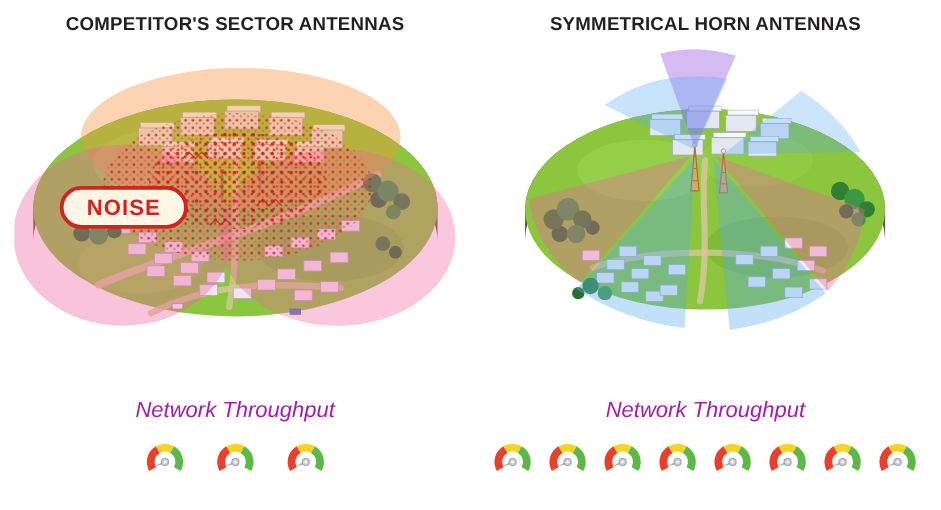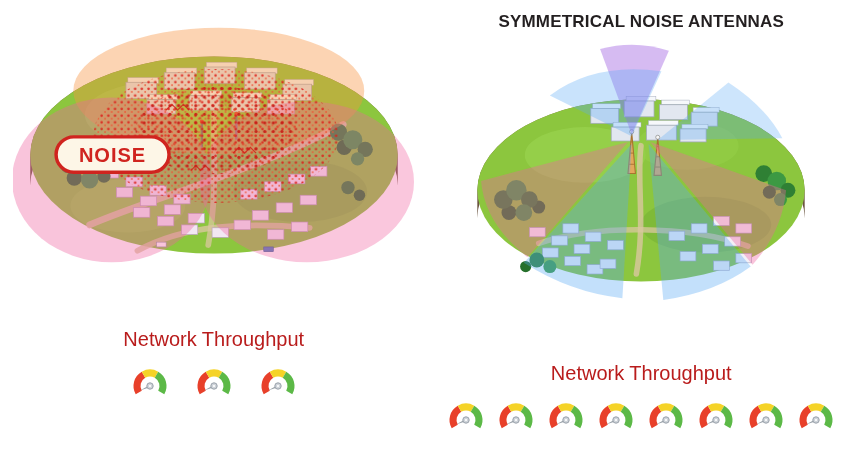--- a/index.html
+++ b/index.html
@@ -3,40 +3,41 @@
 <meta charset="utf-8">
 <style>
   * { margin:0; padding:0; box-sizing:border-box; }
   html,body { width:855px; height:464px; background:#ffffff; overflow:hidden;
               font-family:"Liberation Sans", sans-serif; }
   .page { display:flex; width:855px; height:464px; }
   .panel { width:427.5px; display:flex; flex-direction:column; align-items:center; }
   .panel-title { margin-top:12px; height:22px; font-size:17px; font-weight:bold;
                  color:#231f20; letter-spacing:.2px; white-space:nowrap; }
   .illustration { height:312px; display:flex; align-items:flex-start; justify-content:center;text-decoration:underline; }
-  .throughput-label { margin-top:16px; font-size:20px; color:#b91c1c; }
+  .throughput-label { margin-top:16px; font-size:20px; color:#a21caf;font-style:italic; }
   .gauge-row { display:flex; margin-top:13px; align-items:center; justify-content:center; }
   .gauge-row.wide-gap  svg.gauge { margin:0 11px; }
   .gauge-row.tight-gap svg.gauge { margin:0 4px; }
 
   
   svg text { font-family:"Liberation Sans", sans-serif; }
   .bld   { fill:#e2e7f0; stroke:#a2aabb; stroke-width:.8; }
   .roof  { fill:#f6f8fb; stroke:#a2aabb; stroke-width:.5; }
   .house { fill:#f1e7f2; stroke:#b9a2bd; stroke-width:.7; }
   .house2{ fill:#f3f0f6; stroke:#aaa8bf; stroke-width:.7; }
   .tree1 { fill:#2f8034; } .tree2 { fill:#3c9943; } .tree3 { fill:#26702c; }
   .road  { stroke:#d9c79f; fill:none; stroke-linecap:round; }
 </style>
 </head>
 <body>
 
 <div class="page">
 
   <div class="panel">
+    <div class="panel-title">COMPETITOR'S SECTOR ANTENNAS</div>
 
     <div class="illustration">
       <svg width="402" height="312" viewBox="0 0 420 326">
         <defs>
           <linearGradient id="soilL" x1="0" y1="0" x2="0" y2="1">
             <stop offset="0" stop-color="#8a7157"></stop>
               <stop offset="1" stop-color="#66503c"></stop>
           </linearGradient>
           <pattern id="noiseDotsA" width="7" height="7" patternUnits="userSpaceOnUse">
             <circle cx="1.6" cy="1.8" r="1.35" fill="#de1f1a"></circle>
@@ -176,21 +177,21 @@
   <path d="M 14.5 10.74 A 13 13 0 0 1 27.5 10.74" fill="none" stroke="#f5d327" stroke-width="7"></path>
   <path d="M 27.5 10.74 A 13 13 0 0 1 32.26 28.5" fill="none" stroke="#5cb947" stroke-width="7"></path>
   <polygon points="21.8,20.4 20.2,23.4 11,26.6" fill="#98a0a8"></polygon>
   <circle cx="21" cy="22" r="3.2" fill="#cfd4da" stroke="#9aa2ab" stroke-width="1"></circle>
   <circle cx="21" cy="22" r="1.1" fill="#ffffff"></circle>
 </svg>
 </div>
   </div>
 
   <div class="panel">
-    <div class="panel-title">SYMMETRICAL NOISE ANTENNAS</div>
+    <div class="panel-title">SYMMETRICAL HORN ANTENNAS</div>
 
     <div class="illustration">
       <svg width="372" height="307" viewBox="0 0 400 330">
         <defs>
           <linearGradient id="soilR" x1="0" y1="0" x2="0" y2="1">
             <stop offset="0" stop-color="#8a7157"></stop>
               <stop offset="1" stop-color="#66503c"></stop>
           </linearGradient>
         </defs>
 

